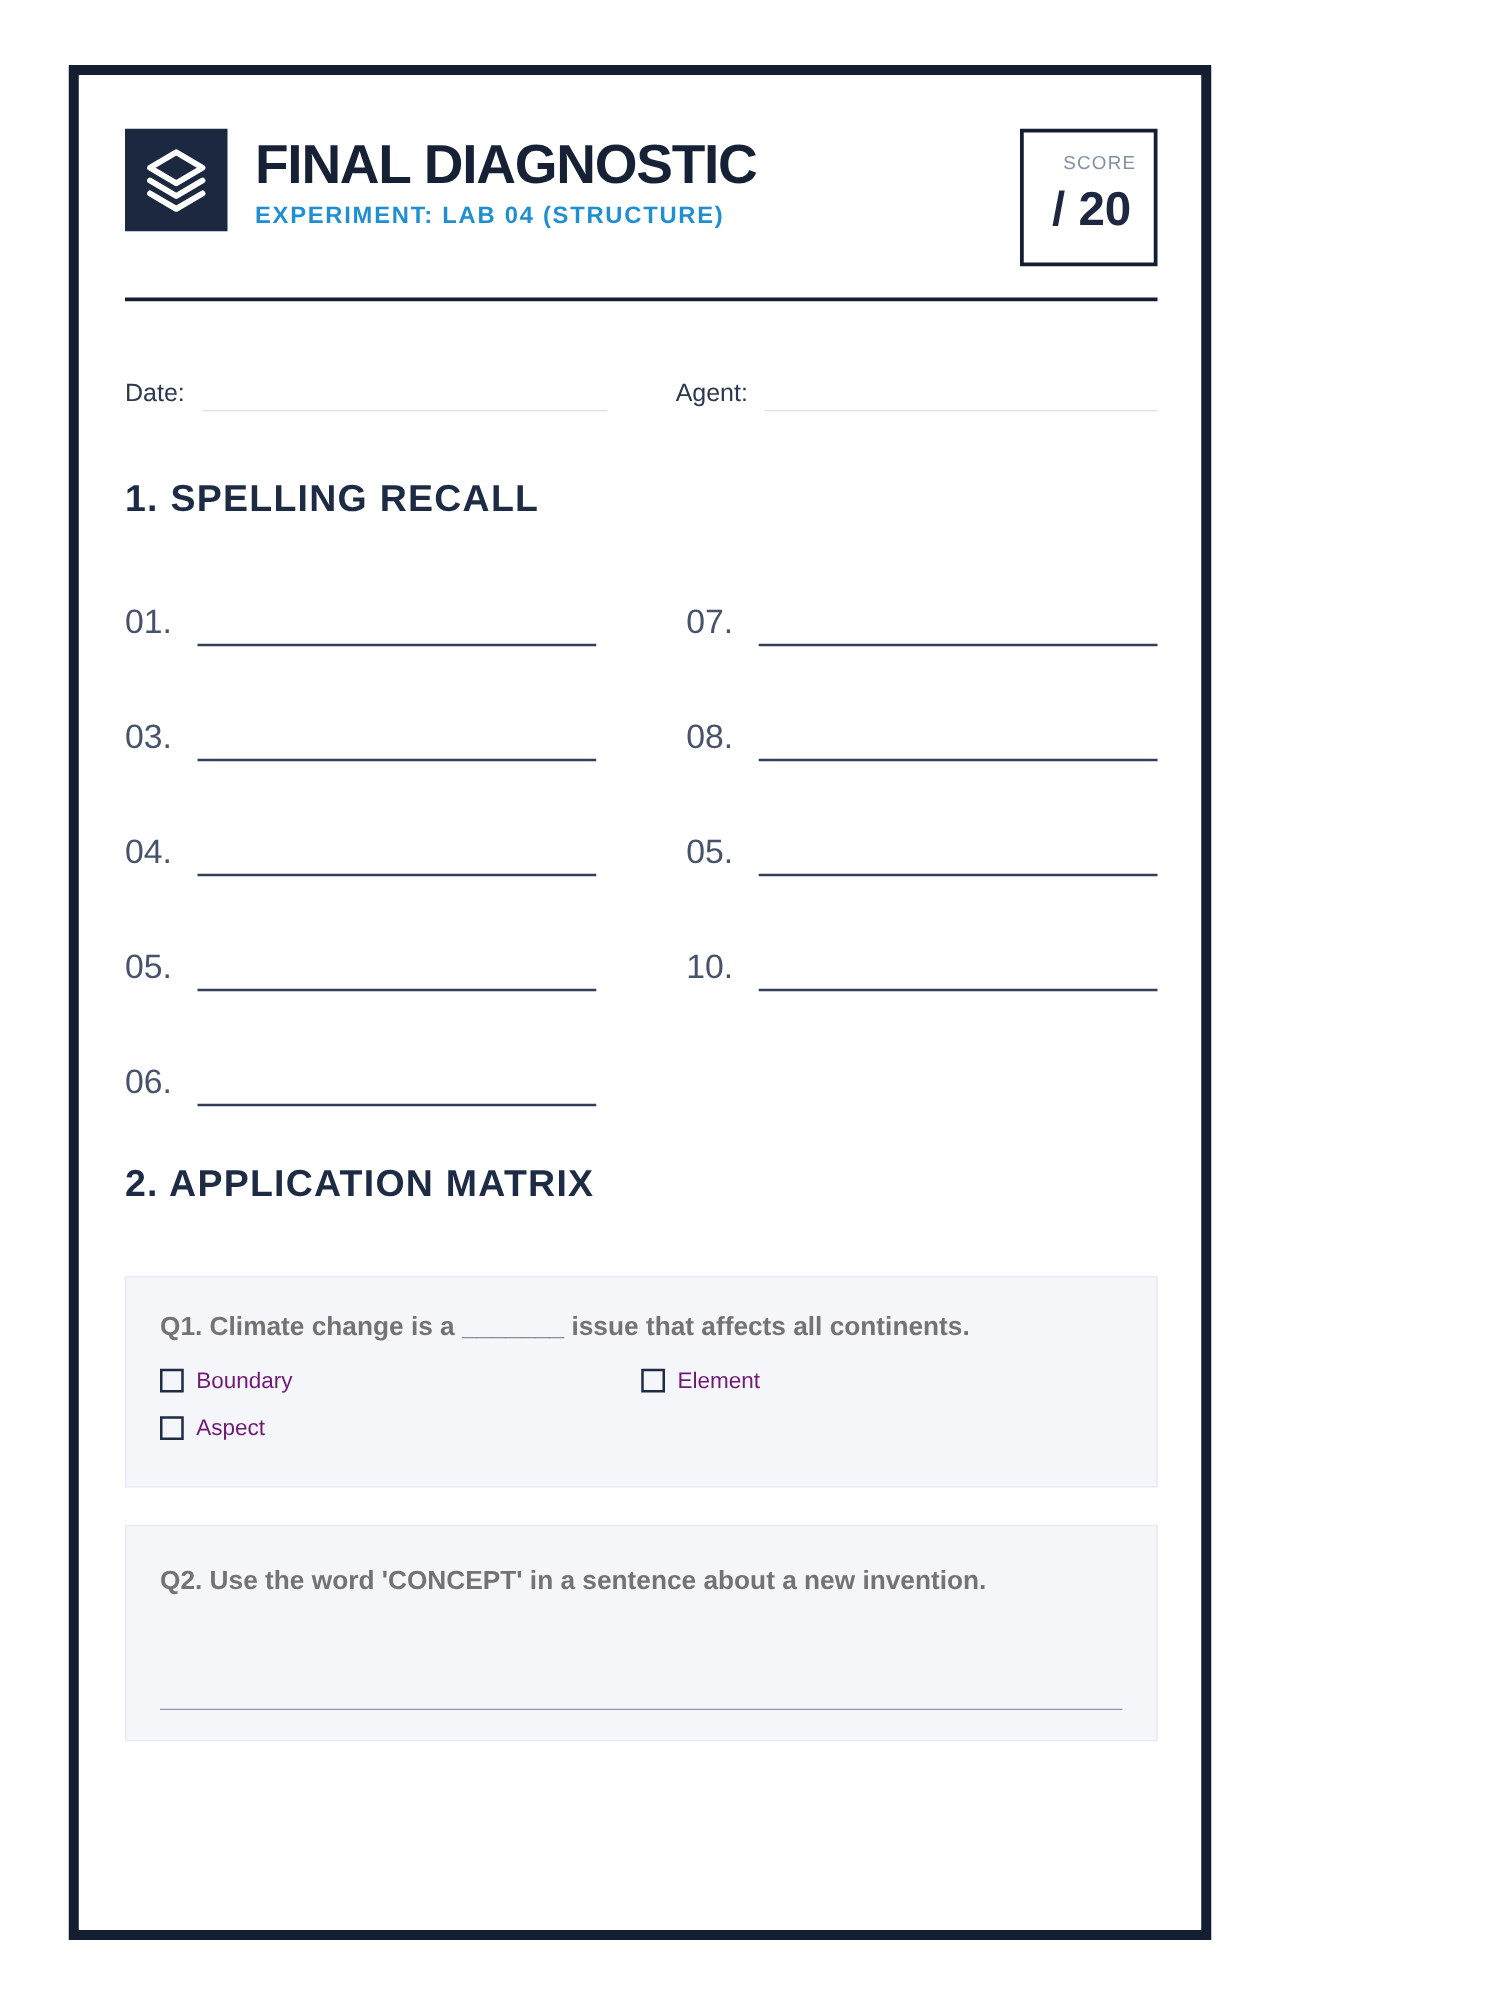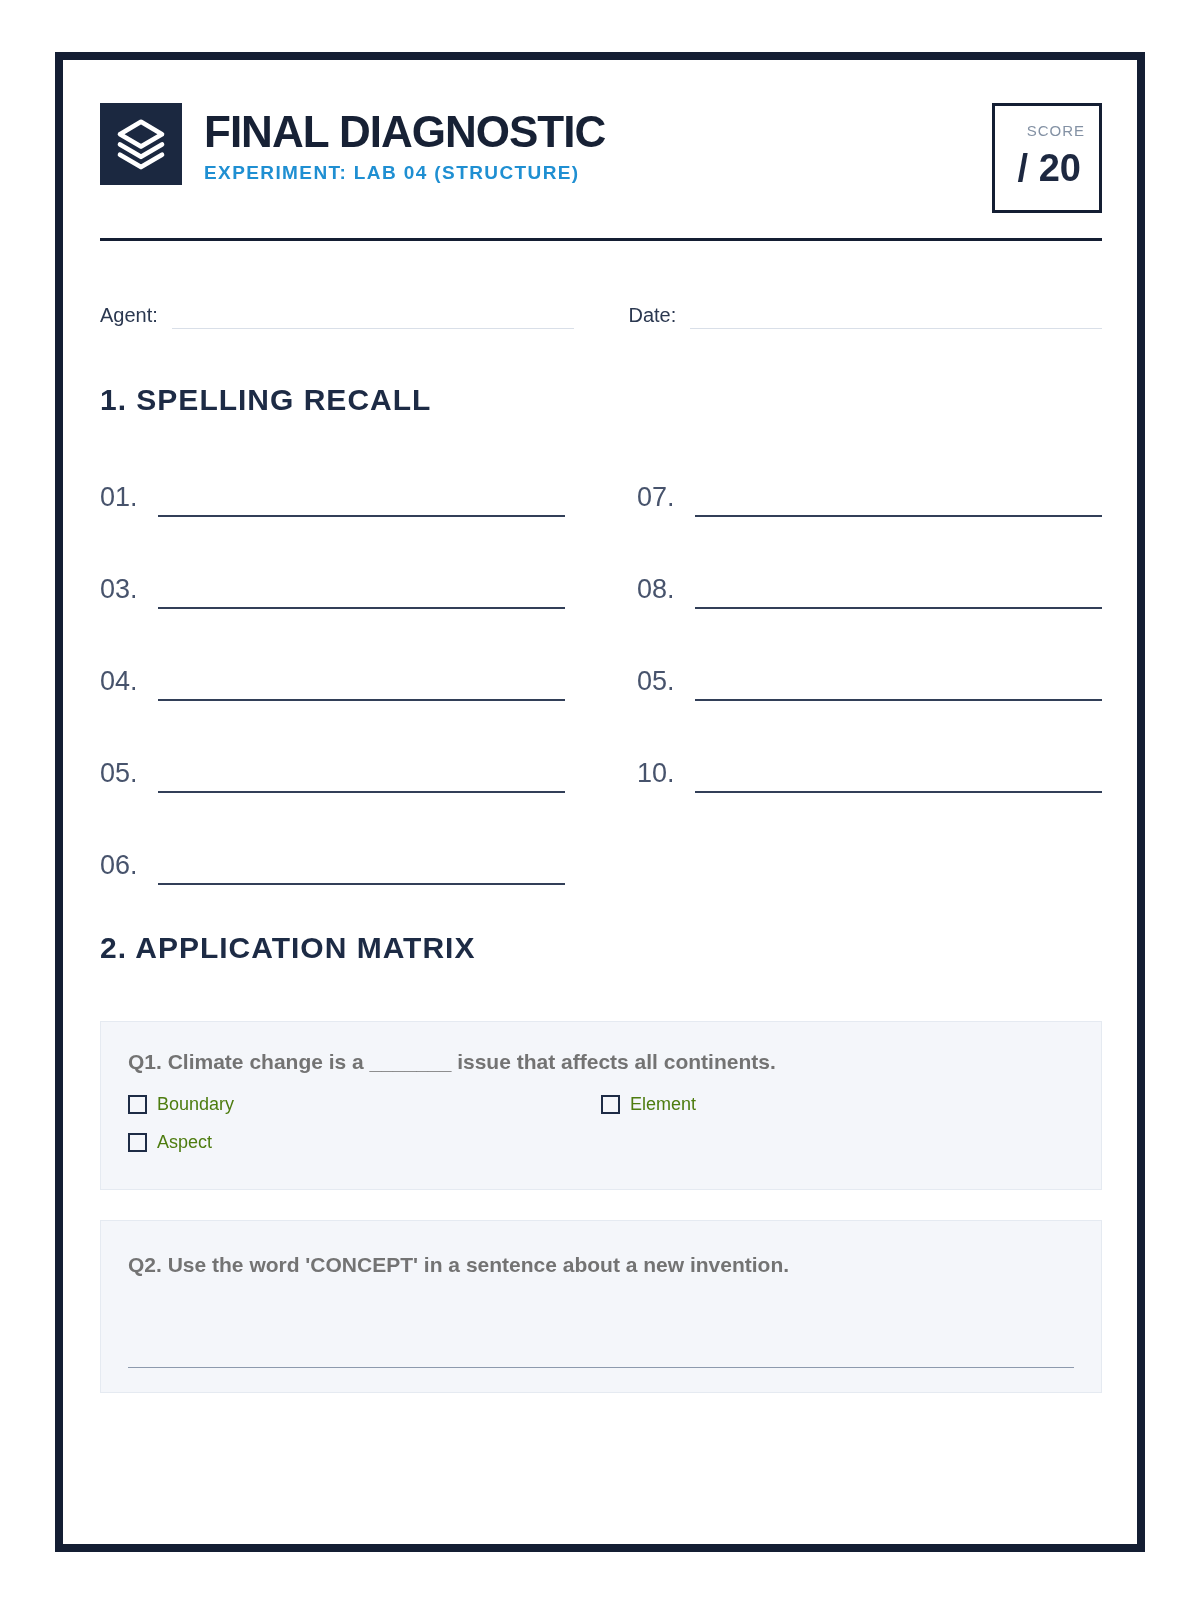--- a/index.html
+++ b/index.html
@@ -12,21 +12,21 @@
     --line-dark:#323f58;
     --line-light:#d9dfe8;
     --line-mid:#8d9aad;
     --num:#47536c;
   }
   *{margin:0;padding:0;box-sizing:border-box;}
   html,body{width:1200px;height:1600px;background:#ffffff;}
   body{font-family:"Liberation Sans","DejaVu Sans",sans-serif;color:var(--ink);position:relative;}
 
   .sheet{
-    position:absolute;left:55px;top:52px;width:1090px;height:1500px;
+    position:absolute;left:55px;top:52px;width:914px;height:1500px;
     border:8px solid var(--frame);background:#fff;
     padding:43px 35px 0 37px;
   }
 
   
   .header{display:flex;justify-content:space-between;align-items:flex-start;}
   .brand{display:flex;align-items:flex-start;gap:22px;}
   .logo{width:82px;height:82px;background:var(--ink);display:flex;align-items:center;justify-content:center;flex:0 0 auto;}
   .logo svg{width:56px;height:56px;}
   .titles{padding-top:6px;}
@@ -69,21 +69,21 @@
   .q-prompt{font-size:21px;font-weight:bold;color:#737373;}
   .qbox-2 .q-prompt{margin-top:4px;}
 
   .options-grid{
     margin-top:20px;
     display:grid;grid-template-columns:1fr 1fr;
     grid-template-rows:repeat(2,auto);grid-auto-flow:column;row-gap:17px;
   }
   .option{display:flex;align-items:center;cursor:pointer;}
   .checkbox{width:19px;height:19px;border:2px solid #1d2b45;flex:0 0 auto;background:transparent;}
-  .option-label{font-size:18px;color:#4d7c0f;margin-left:10px;text-align:right;}
+  .option-label{font-size:18px;color:#701a75;margin-left:10px;text-align:right;}
 
   .q2-line{
     position:absolute;left:27px;right:27px;bottom:24px;
     border-bottom:1.5px solid var(--line-mid);height:0;
   }
 </style>
 </head>
 <body>
 
 <div class="sheet">
@@ -105,25 +105,25 @@
     <div class="score-box">
       <div class="score-label">SCORE</div>
       <div class="score-value">/ 20</div>
     </div>
   </div>
 
   <hr class="rule">
 
   <div class="meta">
     <div class="meta-field">
-      <span class="meta-label">Agent:</span>
+      <span class="meta-label">Date:</span>
       <span class="meta-line"></span>
     </div>
     <div class="meta-field">
-      <span class="meta-label">Date:</span>
+      <span class="meta-label">Agent:</span>
       <span class="meta-line"></span>
     </div>
   </div>
 
   <div class="section-heading sh1">1. SPELLING RECALL</div>
 
   <div class="spell-grid">
       <div class="spell-row">
       <span class="spell-num">01.</span>
       <span class="spell-line"></span>

